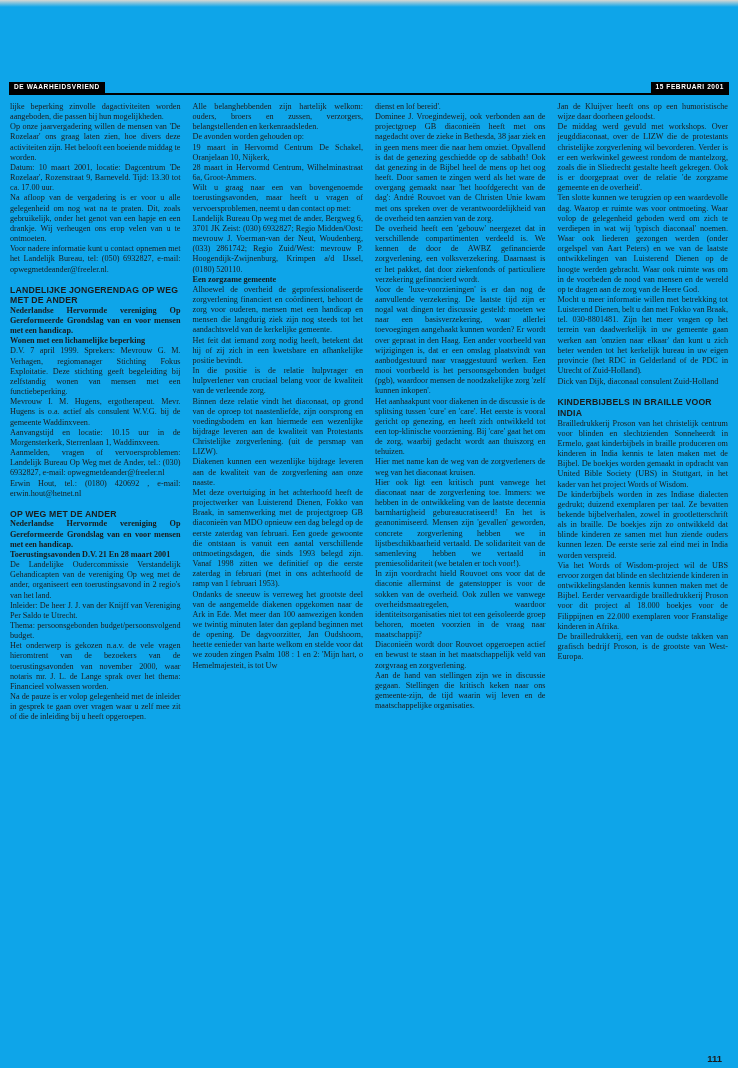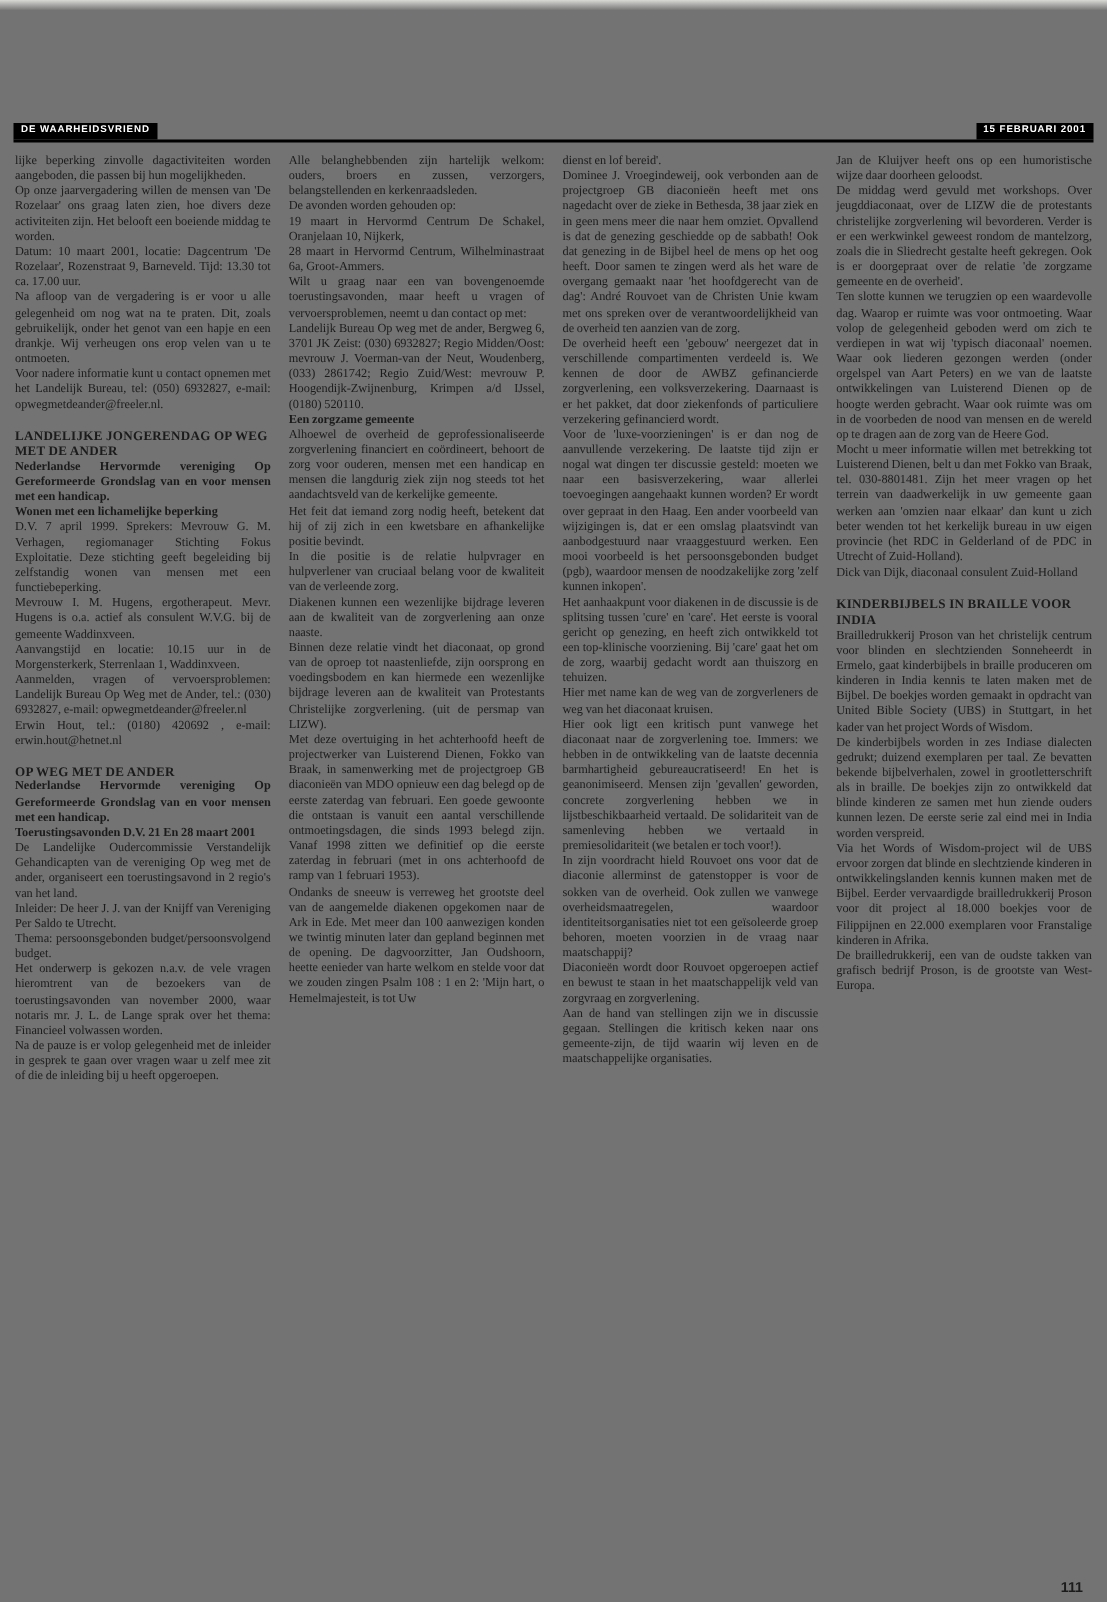--- a/index.html
+++ b/index.html
@@ -3,21 +3,21 @@
 <meta charset="utf-8">
 <style>
   * { margin:0; padding:0; box-sizing:border-box; }
   html, body { width:738px; height:1068px; }
   body {
     background:#f7f7f4;
     font-family:"Liberation Serif", serif;
   }
   .page {
     position:relative; width:738px; height:1068px;
-    background:#737373; color:#1b1b1b; overflow:hidden;
+    background:#0ea5e9; color:#1b1b1b; overflow:hidden;
   }
   .page::before{
     content:""; position:absolute; top:0; left:0; right:0; height:7px;
     background:linear-gradient(#d8d8d4, rgba(255,255,255,0)); pointer-events:none;
   }
   .header {
     position:absolute; top:82px; left:9px; right:9px;
     border-bottom:2px solid #000;
     display:flex; justify-content:space-between; align-items:flex-end;
   }
@@ -32,21 +32,21 @@
     display:flex; gap:12px;
   }
   .col {
     flex:1 1 0; min-width:0;
     font-size:8.2px; line-height:10.15px;
     text-align:justify; hyphens:auto; -webkit-hyphens:auto;
     word-spacing:-0.2px;
   }
   .col p, .col h2 { margin:0; }
   .col h2.heading {
-    font-family:Liberation Serif, serif;
+    font-family:Liberation Sans, sans-serif;
     font-size:8.7px; line-height:10.6px;
     margin-top:10px; letter-spacing:.2px;
     text-align:left;
   }
   .col p.bold, .col p.subheading { font-weight:bold; }
   .col p.signature { margin-top:1px; }
   .pagenum {
     position:absolute; top:1005px; right:16px;
     font-family:"Liberation Sans", sans-serif;
     font-weight:bold; font-size:9.5px;margin-top:48px;
@@ -89,22 +89,22 @@
         <p class="paragraph">Alle belanghebbenden zijn hartelijk welkom: ouders, broers en zussen, verzorgers, belangstellenden en kerkenraadsleden.</p>
         <p class="paragraph">De avonden worden gehouden op:</p>
         <p class="paragraph">19 maart in Hervormd Centrum De Schakel, Oranjelaan 10, Nijkerk,</p>
         <p class="paragraph">28 maart in Hervormd Centrum, Wilhelminastraat 6a, Groot-Ammers.</p>
         <p class="paragraph">Wilt u graag naar een van bovengenoemde toerustingsavonden, maar heeft u vragen of vervoersproblemen, neemt u dan contact op met:</p>
         <p class="paragraph">Landelijk Bureau Op weg met de ander, Bergweg 6, 3701 JK Zeist: (030) 6932827; Regio Midden/Oost: mevrouw J. Voerman-van der Neut, Woudenberg, (033) 2861742; Regio Zuid/West: mevrouw P. Hoogendijk-Zwijnenburg, Krimpen a/d IJssel, (0180) 520110.</p>
         <p class="subheading">Een zorgzame gemeente</p>
         <p class="paragraph">Alhoewel de overheid de geprofessionaliseerde zorgverlening financiert en coördineert, behoort de zorg voor ouderen, mensen met een handicap en mensen die langdurig ziek zijn nog steeds tot het aandachtsveld van de kerkelijke gemeente.</p>
         <p class="paragraph">Het feit dat iemand zorg nodig heeft, betekent dat hij of zij zich in een kwetsbare en afhankelijke positie bevindt.</p>
         <p class="paragraph">In die positie is de relatie hulpvrager en hulpverlener van cruciaal belang voor de kwaliteit van de verleende zorg.</p>
+        <p class="paragraph">Binnen deze relatie vindt het diaconaat, op grond van de oproep tot naastenliefde, zijn oorsprong en voedingsbodem en kan hiermede een wezenlijke bijdrage leveren aan de kwaliteit van Protestants Christelijke zorgverlening. (uit de persmap van LIZW).</p>
         <p class="paragraph">Diakenen kunnen een wezenlijke bijdrage leveren aan de kwaliteit van de zorgverlening aan onze naaste.</p>
-        <p class="paragraph">Binnen deze relatie vindt het diaconaat, op grond van de oproep tot naastenliefde, zijn oorsprong en voedingsbodem en kan hiermede een wezenlijke bijdrage leveren aan de kwaliteit van Protestants Christelijke zorgverlening. (uit de persmap van LIZW).</p>
         <p class="paragraph">Met deze overtuiging in het achterhoofd heeft de projectwerker van Luisterend Dienen, Fokko van Braak, in samenwerking met de projectgroep GB diaconieën van MDO opnieuw een dag belegd op de eerste zaterdag van februari. Een goede gewoonte die ontstaan is vanuit een aantal verschillende ontmoetingsdagen, die sinds 1993 belegd zijn. Vanaf 1998 zitten we definitief op die eerste zaterdag in februari (met in ons achterhoofd de ramp van 1 februari 1953).</p>
         <p class="paragraph">Ondanks de sneeuw is verreweg het grootste deel van de aangemelde diakenen opgekomen naar de Ark in Ede. Met meer dan 100 aanwezigen konden we twintig minuten later dan gepland beginnen met de opening. De dagvoorzitter, Jan Oudshoorn, heette eenieder van harte welkom en stelde voor dat we zouden zingen Psalm 108 : 1 en 2: 'Mijn hart, o Hemelmajesteit, is tot Uw</p>
       </div>
       <div class="col">
         <p class="paragraph">dienst en lof bereid'.</p>
         <p class="paragraph">Dominee J. Vroegindeweij, ook verbonden aan de projectgroep GB diaconieën heeft met ons nagedacht over de zieke in Bethesda, 38 jaar ziek en in geen mens meer die naar hem omziet. Opvallend is dat de genezing geschiedde op de sabbath! Ook dat genezing in de Bijbel heel de mens op het oog heeft. Door samen te zingen werd als het ware de overgang gemaakt naar 'het hoofdgerecht van de dag': André Rouvoet van de Christen Unie kwam met ons spreken over de verantwoordelijkheid van de overheid ten aanzien van de zorg.</p>
         <p class="paragraph">De overheid heeft een 'gebouw' neergezet dat in verschillende compartimenten verdeeld is. We kennen de door de AWBZ gefinancierde zorgverlening, een volksverzekering. Daarnaast is er het pakket, dat door ziekenfonds of particuliere verzekering gefinancierd wordt.</p>
         <p class="paragraph">Voor de 'luxe-voorzieningen' is er dan nog de aanvullende verzekering. De laatste tijd zijn er nogal wat dingen ter discussie gesteld: moeten we naar een basisverzekering, waar allerlei toevoegingen aangehaakt kunnen worden? Er wordt over gepraat in den Haag. Een ander voorbeeld van wijzigingen is, dat er een omslag plaatsvindt van aanbodgestuurd naar vraaggestuurd werken. Een mooi voorbeeld is het persoonsgebonden budget (pgb), waardoor mensen de noodzakelijke zorg 'zelf kunnen inkopen'.</p>
         <p class="paragraph">Het aanhaakpunt voor diakenen in de discussie is de splitsing tussen 'cure' en 'care'. Het eerste is vooral gericht op genezing, en heeft zich ontwikkeld tot een top-klinische voorziening. Bij 'care' gaat het om de zorg, waarbij gedacht wordt aan thuiszorg en tehuizen.</p>
         <p class="paragraph">Hier met name kan de weg van de zorgverleners de weg van het diaconaat kruisen.</p>

